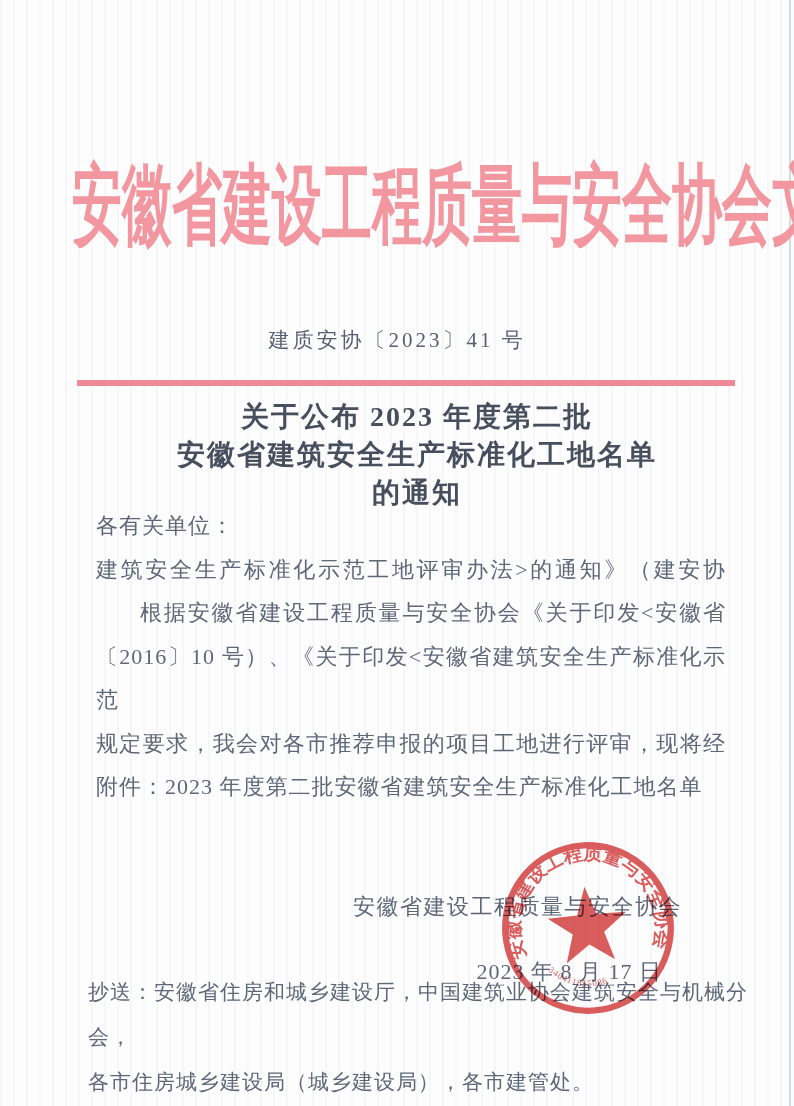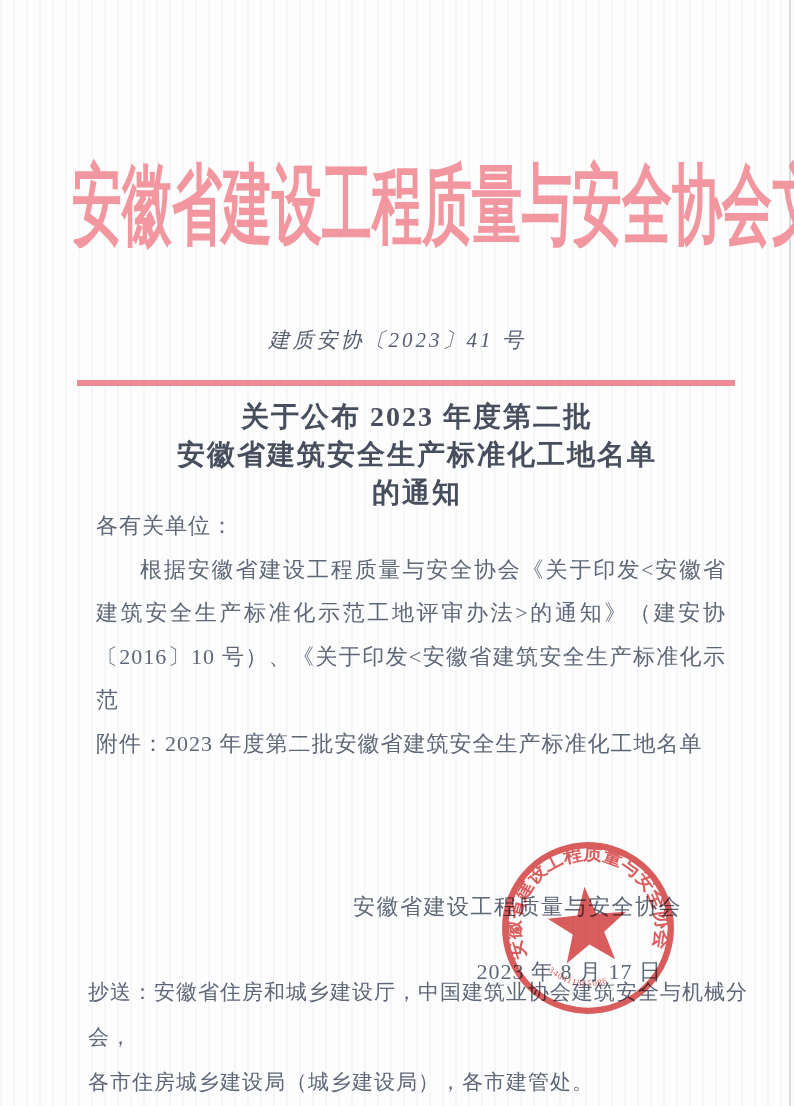--- a/index.html
+++ b/index.html
@@ -20,21 +20,21 @@
     background:#d7dade;
   }
   .org-header{
     position:absolute;left:72px;top:150px;width:650px;height:110px;
     font-size:50px;font-weight:bold;line-height:110px;
     white-space:nowrap;text-align:center;letter-spacing:0px;
     transform:scaleY(1.75);transform-origin:50% 50%;
   }
   .doc-number{
     position:absolute;left:0;top:326px;width:794px;
-    text-align:center;font-size:21px;letter-spacing:3px;font-style:italic;
+    text-align:center;font-size:21px;letter-spacing:3px;
   }
   .red-rule{
     position:absolute;left:77px;top:380px;width:658px;height:6px;
   }
   .title-block{
     position:absolute;left:0;top:398px;width:794px;
     text-align:center;font-weight:bold;font-size:28px;line-height:38px;
     letter-spacing:2px;
     margin-left:20px;
   }
@@ -78,23 +78,24 @@
   <div class="red-rule" style="background: rgb(238, 138, 149);"></div>
 
   <div class="title-block" style="color: rgb(71, 78, 93);">
     <div>关于公布 2023 年度第二批</div>
     <div>安徽省建筑安全生产标准化工地名单</div>
     <div>的通知</div>
   </div>
 
   <div class="body-block" style="color: rgb(94, 103, 120);">
     <div class="body-line">各有关单位：</div>
+    <div class="body-line jfull">建筑安全生产标准化示范工地评审办法&gt;的通知》（建安协</div>
     <div class="body-line indent jfull">根据安徽省建设工程质量与安全协会《关于印发&lt;安徽省</div>
-    <div class="body-line jfull">建筑安全生产标准化示范工地评审办法&gt;的通知》（建安协</div>
     <div class="body-line jfull">〔2016〕10 号）、《关于印发&lt;安徽省建筑安全生产标准化示范</div>
+    <div class="body-line jfull">规定要求，我会对各市推荐申报的项目工地进行评审，现将经</div>
     <div class="body-line">附件：2023 年度第二批安徽省建筑安全生产标准化工地名单</div>
   </div>
 
   <div class="signature" style="color: rgb(94, 103, 120);">安徽省建设工程质量与安全协会</div>
 
   <div class="date" style="color: rgb(94, 103, 120);">2023 年 8 月 17 日</div>
 
   <div class="cc-block" style="color: rgb(94, 103, 120);">
     <div>抄送：安徽省住房和城乡建设厅，中国建筑业协会建筑安全与机械分会，</div>
     <div>各市住房城乡建设局（城乡建设局），各市建管处。</div>

